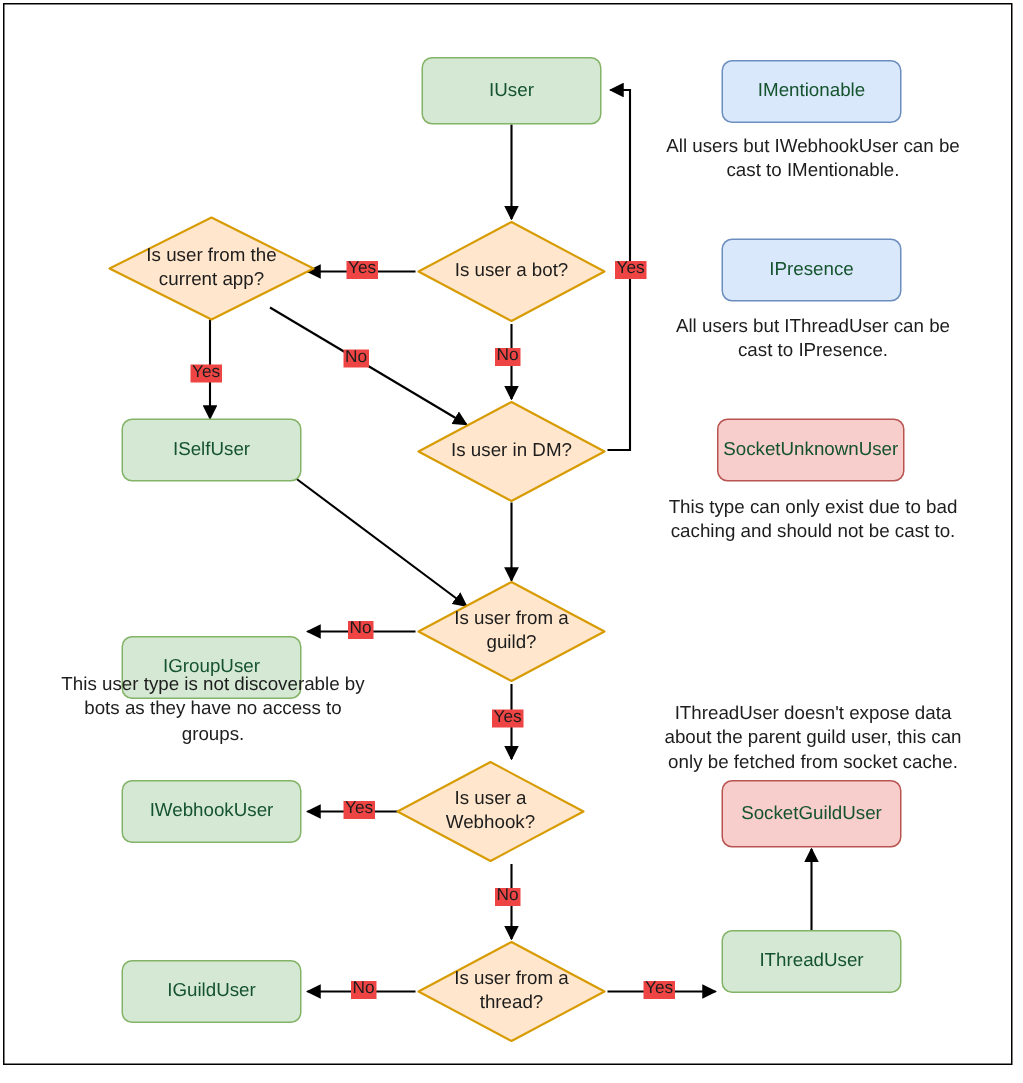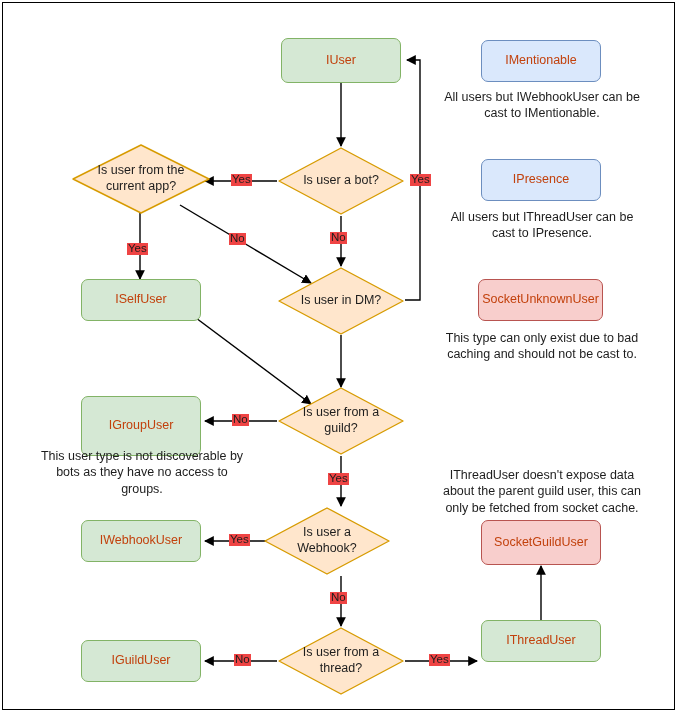--- a/index.html
+++ b/index.html
@@ -38,21 +38,21 @@
     overflow: visible;
   }
   .node {
     position: absolute;
     box-sizing: border-box;
     display: flex;
     align-items: center;
     justify-content: center;
     text-align: center;
     font-size: 12.5px;
-    color: #c2410c;
+    color: #14532d;
     line-height: 1.25;
     border-radius: 7px;
     padding: 0 5px;
   }
   .node.green {
     background: #d5e8d4;
     border: 1.2px solid #82b366;
   }
   .node.blue {
     background: #dae8fc;
@@ -163,21 +163,21 @@
   <span class="edge-label" style="left:429px; top:654px;">Yes</span>
 
   <div class="node green" style="left:281px; top:38px; width:120px; height:45px;">
     <span>IUser</span>
   </div>
 
   <div class="node green" style="left:81px; top:279px; width:120px; height:42px;">
     <span>ISelfUser</span>
   </div>
 
-  <div class="node green" style="left:81px; top:396px; width:120px; height:60px;">
+  <div class="node green" style="left:81px; top:424px; width:120px; height:42px;">
     <span>IGroupUser</span>
   </div>
 
   <div class="node green" style="left:81px; top:520px; width:120px; height:42px;">
     <span>IWebhookUser</span>
   </div>
 
   <div class="node green" style="left:81px; top:640px; width:120px; height:42px;">
     <span>IGuildUser</span>
   </div>

